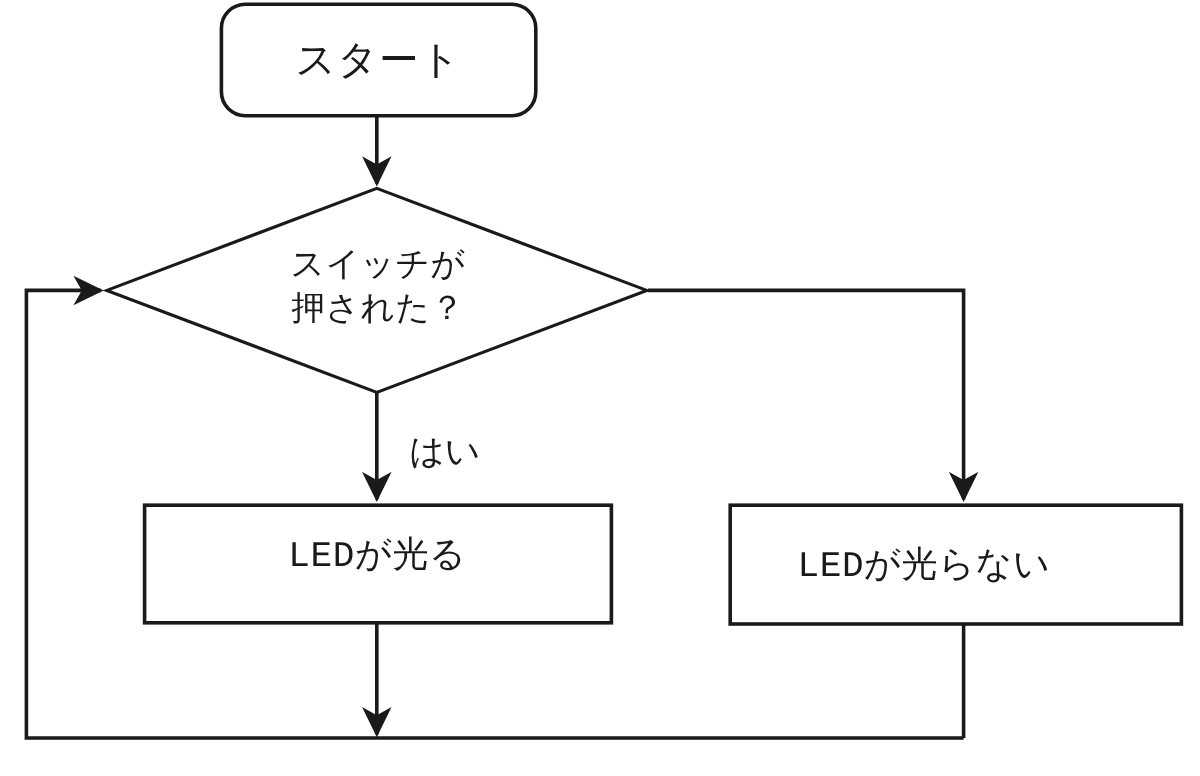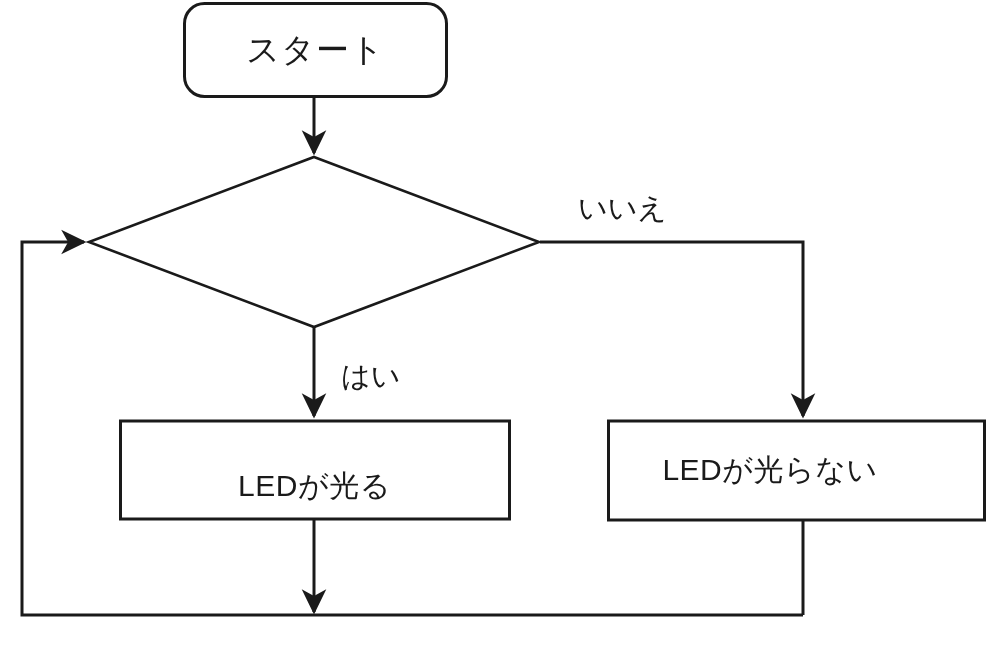--- a/index.html
+++ b/index.html
@@ -26,41 +26,42 @@
   }
   .node-text {
     position: absolute;
     display: flex;
     align-items: center;
     justify-content: center;
     text-align: center;
     color: #1a1a1a;
     pointer-events: none;
     white-space: pre-line;
+    font-family: Liberation Mono, monospace;
   }
   #start-label {
     left: 184px;
     top: 3px;
     width: 263px;
     height: 94px;
     font-size: 33px;
     letter-spacing: 1px;
   }
   #decision-label {
     left: 170px;
     top: 186px;
     width: 290px;
     height: 112px;
     font-size: 28px;
     line-height: 1.32;
     letter-spacing: 0.5px;
   }
   #process-yes-label {
     left: 119px;
-    top: 436px;
+    top: 412px;
     width: 391px;
     height: 100px;
     font-size: 30px;
     letter-spacing: 0.5px;
   }
   #process-no-label {
     left: 607px;
     top: 420px;
     width: 326px;
     height: 101px;
@@ -111,22 +112,23 @@
 
     <path d="M 314 519 L 314 612" fill="none" stroke="#1a1a1a" stroke-width="3" marker-end="url(#arrowhead)"></path>
 
     <path d="M 803 520 L 803 615" fill="none" stroke="#1a1a1a" stroke-width="3"></path>
 
     <path d="M 803 615 L 22 615 L 22 242 L 84 242" fill="none" stroke="#1a1a1a" stroke-width="3" marker-end="url(#arrowhead)"></path>
   </svg>
 
   <div class="node-text" id="start-label">スタート</div>
 
+  <div class="node-text" id="decision-label">スイッチが
+押された？</div>
 
   <div class="node-text" id="process-yes-label">LEDが光る</div>
 
   <div class="node-text" id="process-no-label">LEDが光らない</div>
 
-  <div class="edge-label" id="edge-label-no">いいえ</div>
 
   <div class="edge-label" id="edge-label-yes">はい</div>
 
 </div>
 
 </body></html>

